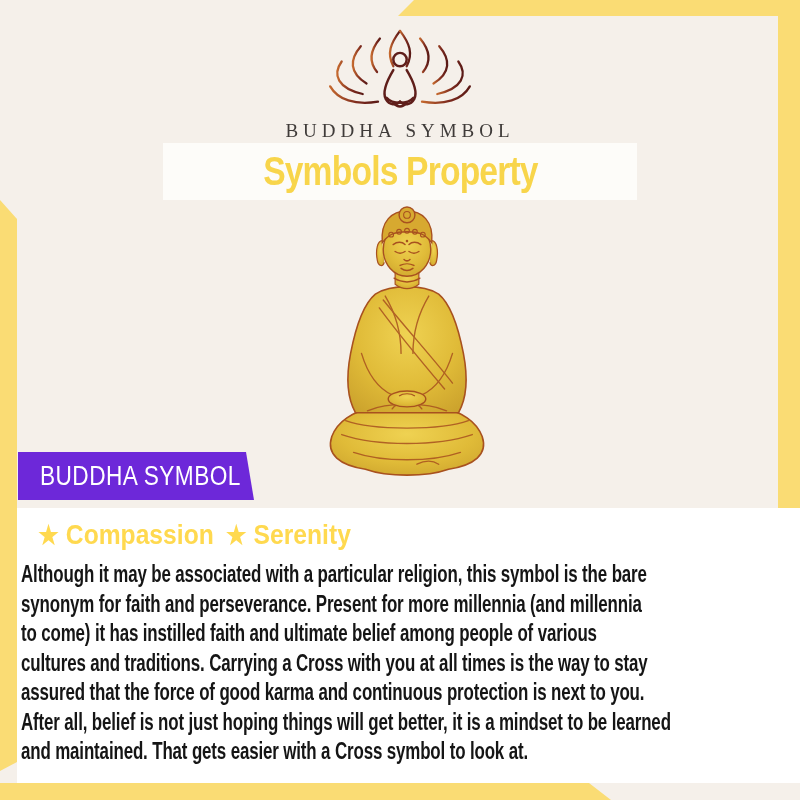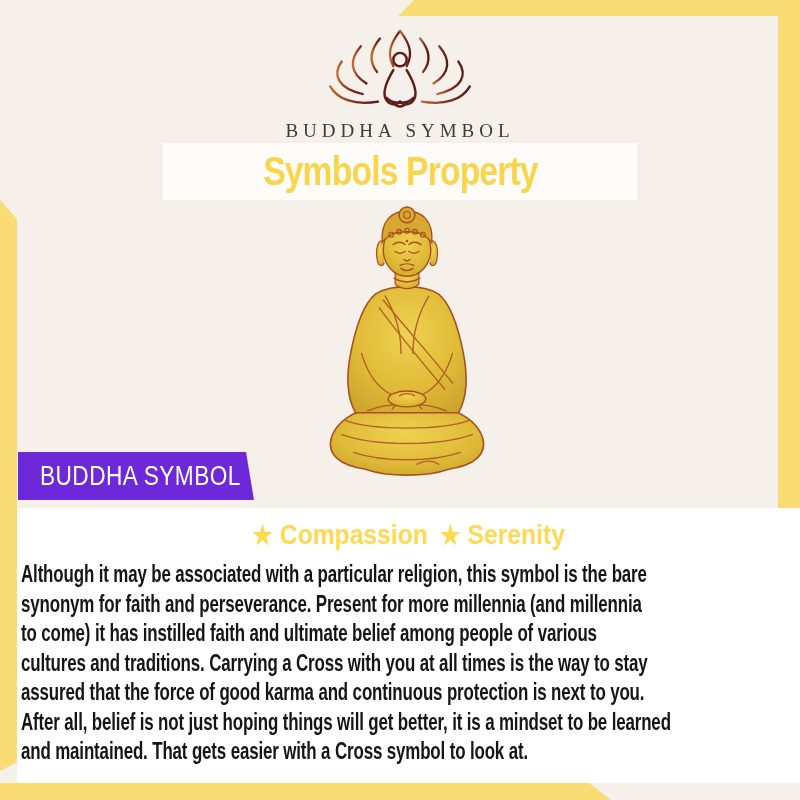--- a/index.html
+++ b/index.html
@@ -43,21 +43,21 @@
     clip-path:polygon(0 0,228px 0,100% 100%,0 100%);
     display:flex;align-items:center;
   }
   .label-text{
     color:#FFFFFF;font-size:27px;letter-spacing:0.5px;white-space:nowrap;
     transform:scaleX(0.84);transform-origin:left center;margin-left:22px;
   }
   
   .panel{left:17px;top:508px;width:783px;height:275px;background:#FFFFFF;}
   .props-heading{
-    left:17px;top:519px;width:783px;text-align:center;
+    left:17px;top:519px;width:783px;
     color:#FFD94F;font-weight:bold;white-space:nowrap;
   }
   .props-inner{display:inline-block;transform:scaleX(0.88);font-size:28px;}
   .star{font-size:26px;}
   .star.second{margin-left:14px;}
   .props-word{margin-left:8px;}
   .body-copy{left:21px;top:560px;width:760px;}
   .body-line{
     font-size:23.5px;font-weight:bold;color:#151515;line-height:29.5px;
     letter-spacing:-0.2px;white-space:nowrap;

